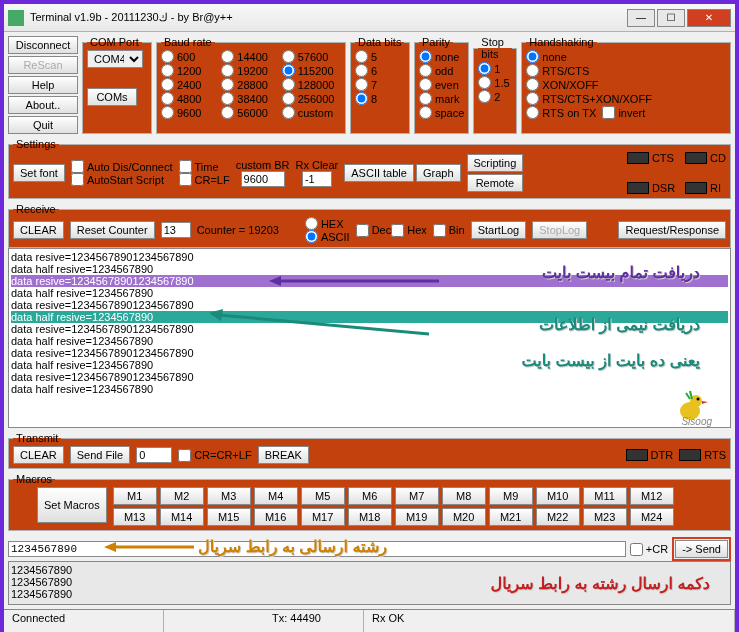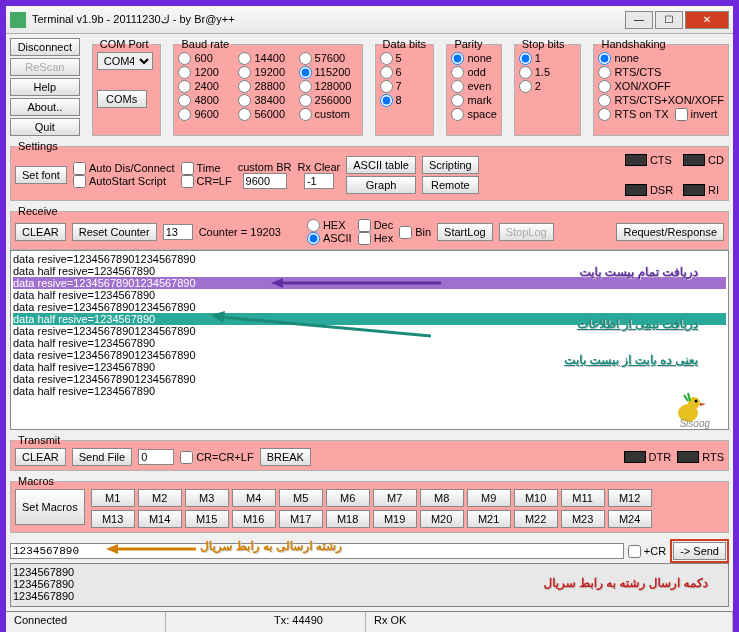--- a/index.html
+++ b/index.html
@@ -1,44 +1,44 @@
 <!DOCTYPE html>
 <html><head>
 <meta charset="utf-8">
 <style>
 * { box-sizing: border-box; font-family: Tahoma, Arial, sans-serif; font-size: 11px; }
 body { margin: 0; background: #e8ecf0; color: #000; }
-.window { width: 739px; height: 632px; background: #f0f0f0; border: 6px solid #6d28d9; }
+.window { width: 739px; height: 632px; background: #f0f0f0; border: 4px solid #6d28d9; }
 .titlebar { height: 28px; background: linear-gradient(#f8f8f8, #e8e8e8); border-bottom: 1px solid #b0b0b0; display: flex; align-items: center; padding: 0 4px; }
 .titlebar-icon { width: 16px; height: 16px; background: #4a6; margin-right: 6px; }
 .titlebar-text { flex: 1; }
 .titlebar-btns { display: flex; gap: 2px; }
 .tbtn { width: 28px; height: 18px; border: 1px solid #888; font-size: 10px; display: flex; align-items: center; justify-content: center; cursor: pointer; }
 .tbtn.min { background: #e8e8e8; }
 .tbtn.max { background: #e8e8e8; }
 .tbtn.close { background: #d04020; color: #fff; width: 44px; }
 .content { padding: 4px; }
-.row { display: flex; gap: 12px; }
-fieldset { border: 1px solid #b0b0b0; padding: 2px 4px 4px 4px; margin: 0; background: #fca5a5; }
+.row { display: flex; gap: 4px; }
+fieldset { border: 1px solid #b0b0b0; padding: 2px 4px 4px 4px; margin: 0; background: #c2410c; }
 legend { font-size: 11px; padding: 0 3px; }
 .btn { background: linear-gradient(#fff, #e0e0e0); border: 1px solid #888; padding: 2px 6px; cursor: pointer; font-size: 11px; }
 .btn.disabled { color: #aaa; }
 select, input[type="text"] { border: 1px solid #888; padding: 1px 2px; font-size: 11px; }
 .radio-col { display: flex; flex-direction: column; gap: 1px; }
-.radio-item, .check-item { display: flex; align-items: flex-start; gap: 3px; font-size: 11px; white-space: nowrap; }
+.radio-item, .check-item { display: flex; align-items: center; gap: 3px; font-size: 11px; white-space: nowrap; }
 .radio-item input, .check-item input { margin: 0; }
 .led { width: 22px; height: 12px; background: #333; border: 1px solid #000; display: inline-block; }
 .led-row { display: flex; align-items: center; gap: 3px; }
 .receive-box { width: 100%; height: 180px; background: #fff; border: 1px solid #888; padding: 2px; font-family: 'Courier New', monospace; font-size: 11px; overflow: hidden; position: relative; }
 .receive-line { white-space: pre; }
 .hl-purple { background: #a070d0; color: #fff; }
 .hl-teal { background: #2aa89a; color: #fff; }
-.annotation { position: absolute; font-weight: bold; font-size: 12px; text-shadow: 1px 1px 0 #ccc; }
+.annotation { position: absolute; font-weight: bold; font-size: 16px; text-shadow: 1px 1px 0 #ccc; }
 .ann-purple { color: #6030a0; }
-.ann-teal { color: #1a8a7a; text-decoration: underline; }
+.ann-teal { color: #1a8a7a; }
 .ann-orange { color: #d08000; }
 .ann-red { color: #c02020; }
 .arrow { position: absolute; }
 .macro-row { display: flex; gap: 3px; }
 .macro-btn { width: 44px; padding: 2px 0; text-align: center; background: linear-gradient(#fff, #e0e0e0); border: 1px solid #888; cursor: pointer; font-size: 11px; }
 .send-input { width: 100%; padding: 2px; border: 2px solid #d08000; font-family: 'Courier New', monospace; }
 .send-btn-box { border: 2px solid #d04020; padding: 1px; }
 .statusbar { display: flex; border-top: 1px solid #888; background: #f0f0f0; }
 .statusbar > div { border-right: 1px solid #b0b0b0; padding: 2px 8px; font-size: 11px; }
 .log-box { width: 100%; height: 44px; background: #e8e8e8; border: 1px solid #888; padding: 2px; font-family: 'Courier New', monospace; font-size: 11px; position: relative; }
@@ -183,21 +183,21 @@
               <input type="radio" name="par" style="">
               <span>mark</span>
             </label>
           <label class="radio-item">
               <input type="radio" name="par" style="">
               <span>space</span>
             </label>
         </div>
       </fieldset>
 
-      <fieldset style="width:68px;">
+      <fieldset style="width:44px;">
         <legend>Stop bits</legend>
         <div class="radio-col">
           <label class="radio-item">
               <input type="radio" name="sb" checked="" style="">
               <span>1</span>
             </label>
           <label class="radio-item">
               <input type="radio" name="sb" style="">
               <span>1.5</span>
             </label>
@@ -266,21 +266,21 @@
             </label>
         </div>
         <div style="display:flex;flex-direction:column;align-items:center;">
           <span>custom BR</span>
           <input type="text" style="width: 44px;" value="9600">
         </div>
         <div style="display:flex;flex-direction:column;align-items:center;">
           <span>Rx Clear</span>
           <input type="text" style="width: 30px;" value="-1">
         </div>
-        <div style="display:flex;flex-direction:column;gap:2px;border-radius:10px;">
+        <div style="display:flex;flex-direction:row;gap:2px;border-radius:10px;">
           <button class="btn">ASCII table</button>
           <button class="btn">Graph</button>
         </div>
         <div style="display:flex;flex-direction:column;gap:2px;">
           <button class="btn">Scripting</button>
           <button class="btn">Remote</button>
         </div>
         <div style="flex:1;"></div>
         <div style="display:grid;grid-template-columns:auto auto;gap:18px 10px;">
           <div class="led-row">
@@ -313,21 +313,21 @@
         <div style="display:flex;flex-direction:column;margin-left:20px;">
           <label class="radio-item">
               <input type="radio" name="rxfmt" style="">
               <span>HEX</span>
             </label>
           <label class="radio-item">
               <input type="radio" name="rxfmt" checked="" style="">
               <span>ASCII</span>
             </label>
         </div>
-        <div style="display:flex;flex-direction:column;">
+        <div style="display:flex;flex-direction:row;">
           <label class="check-item">
               <input type="checkbox" style="">
               <span>Dec</span>
             </label>
           <label class="check-item">
               <input type="checkbox" style="">
               <span>Hex</span>
             </label>
         </div>
         <label class="check-item">
@@ -398,21 +398,21 @@
         <div class="led-row">
             <span class="led"></span>
             <span>RTS</span>
           </div>
       </div>
     </fieldset>
 
     <fieldset style="margin-top:4px;">
       <legend>Macros</legend>
       <div style="display:flex;gap:6px;align-items:flex-start;">
-        <button class="btn" style="height:36px;">Set Macros</button>
+        <button class="btn" style="height:36px;margin-left:24px;">Set Macros</button>
         <div>
           <div class="macro-row" id="macro-row-1">
               <button class="macro-btn">M1</button>
               <button class="macro-btn">M2</button>
               <button class="macro-btn">M3</button>
               <button class="macro-btn">M4</button>
               <button class="macro-btn">M5</button>
               <button class="macro-btn">M6</button>
               <button class="macro-btn">M7</button>
               <button class="macro-btn">M8</button>

